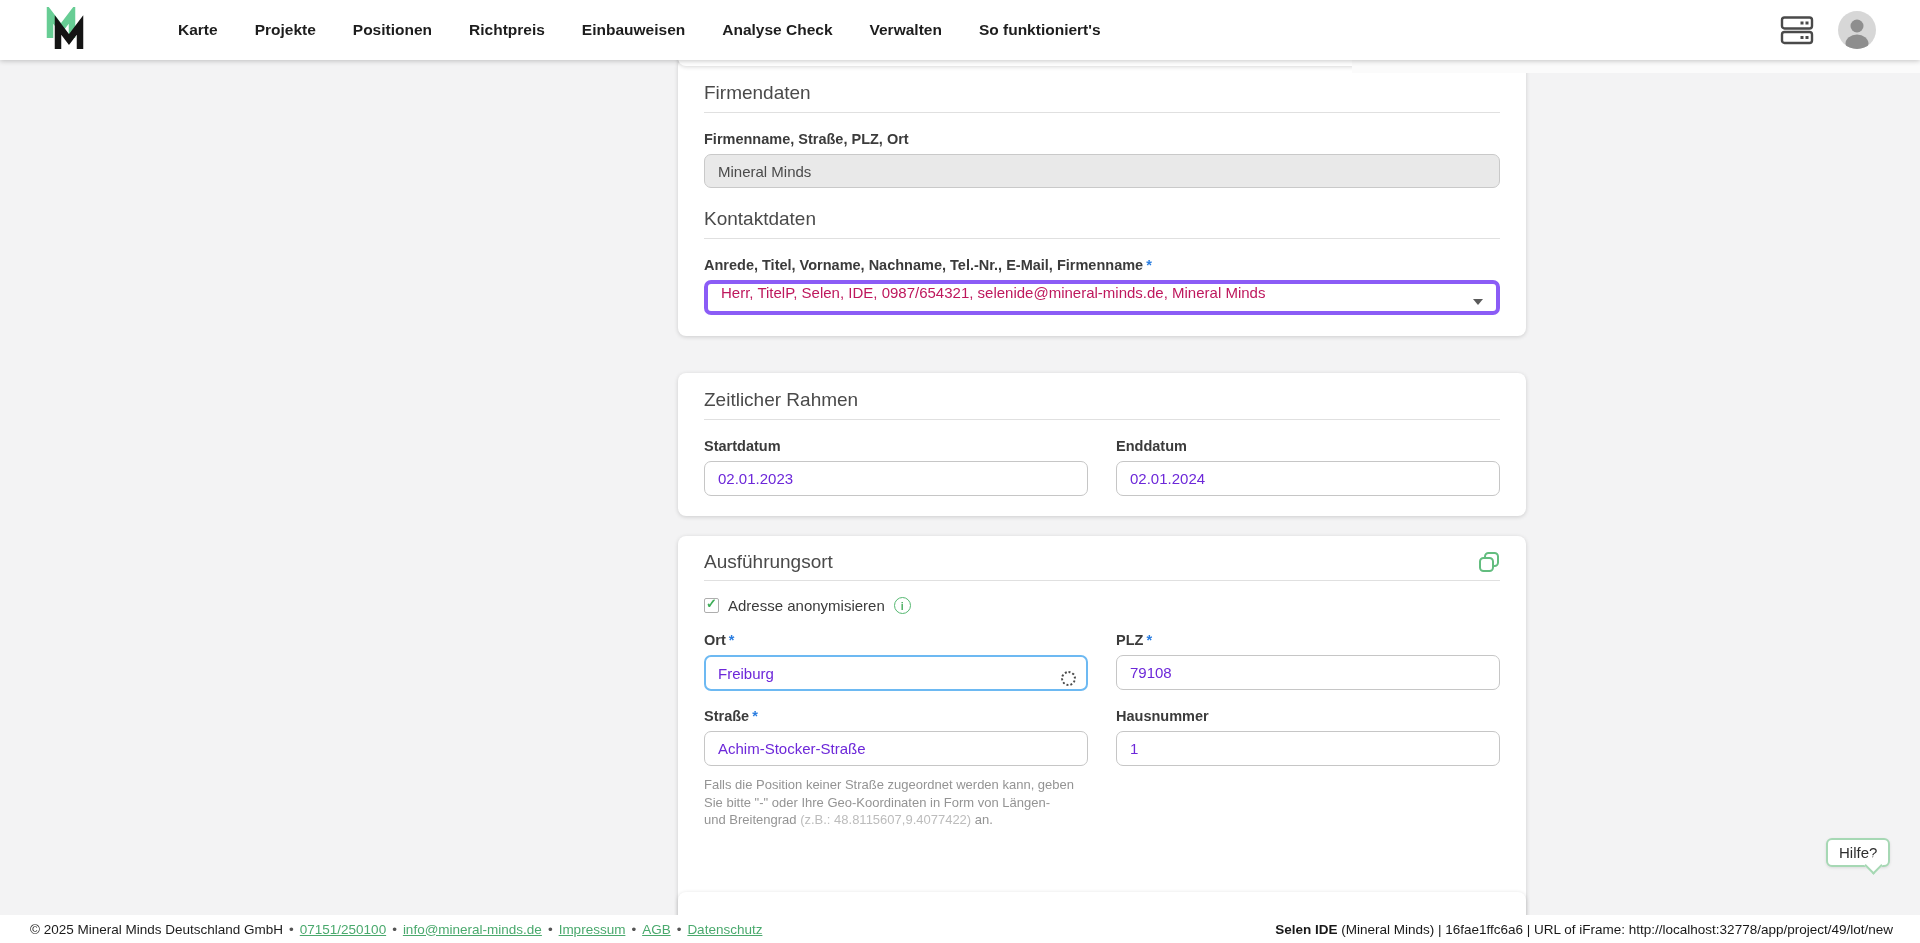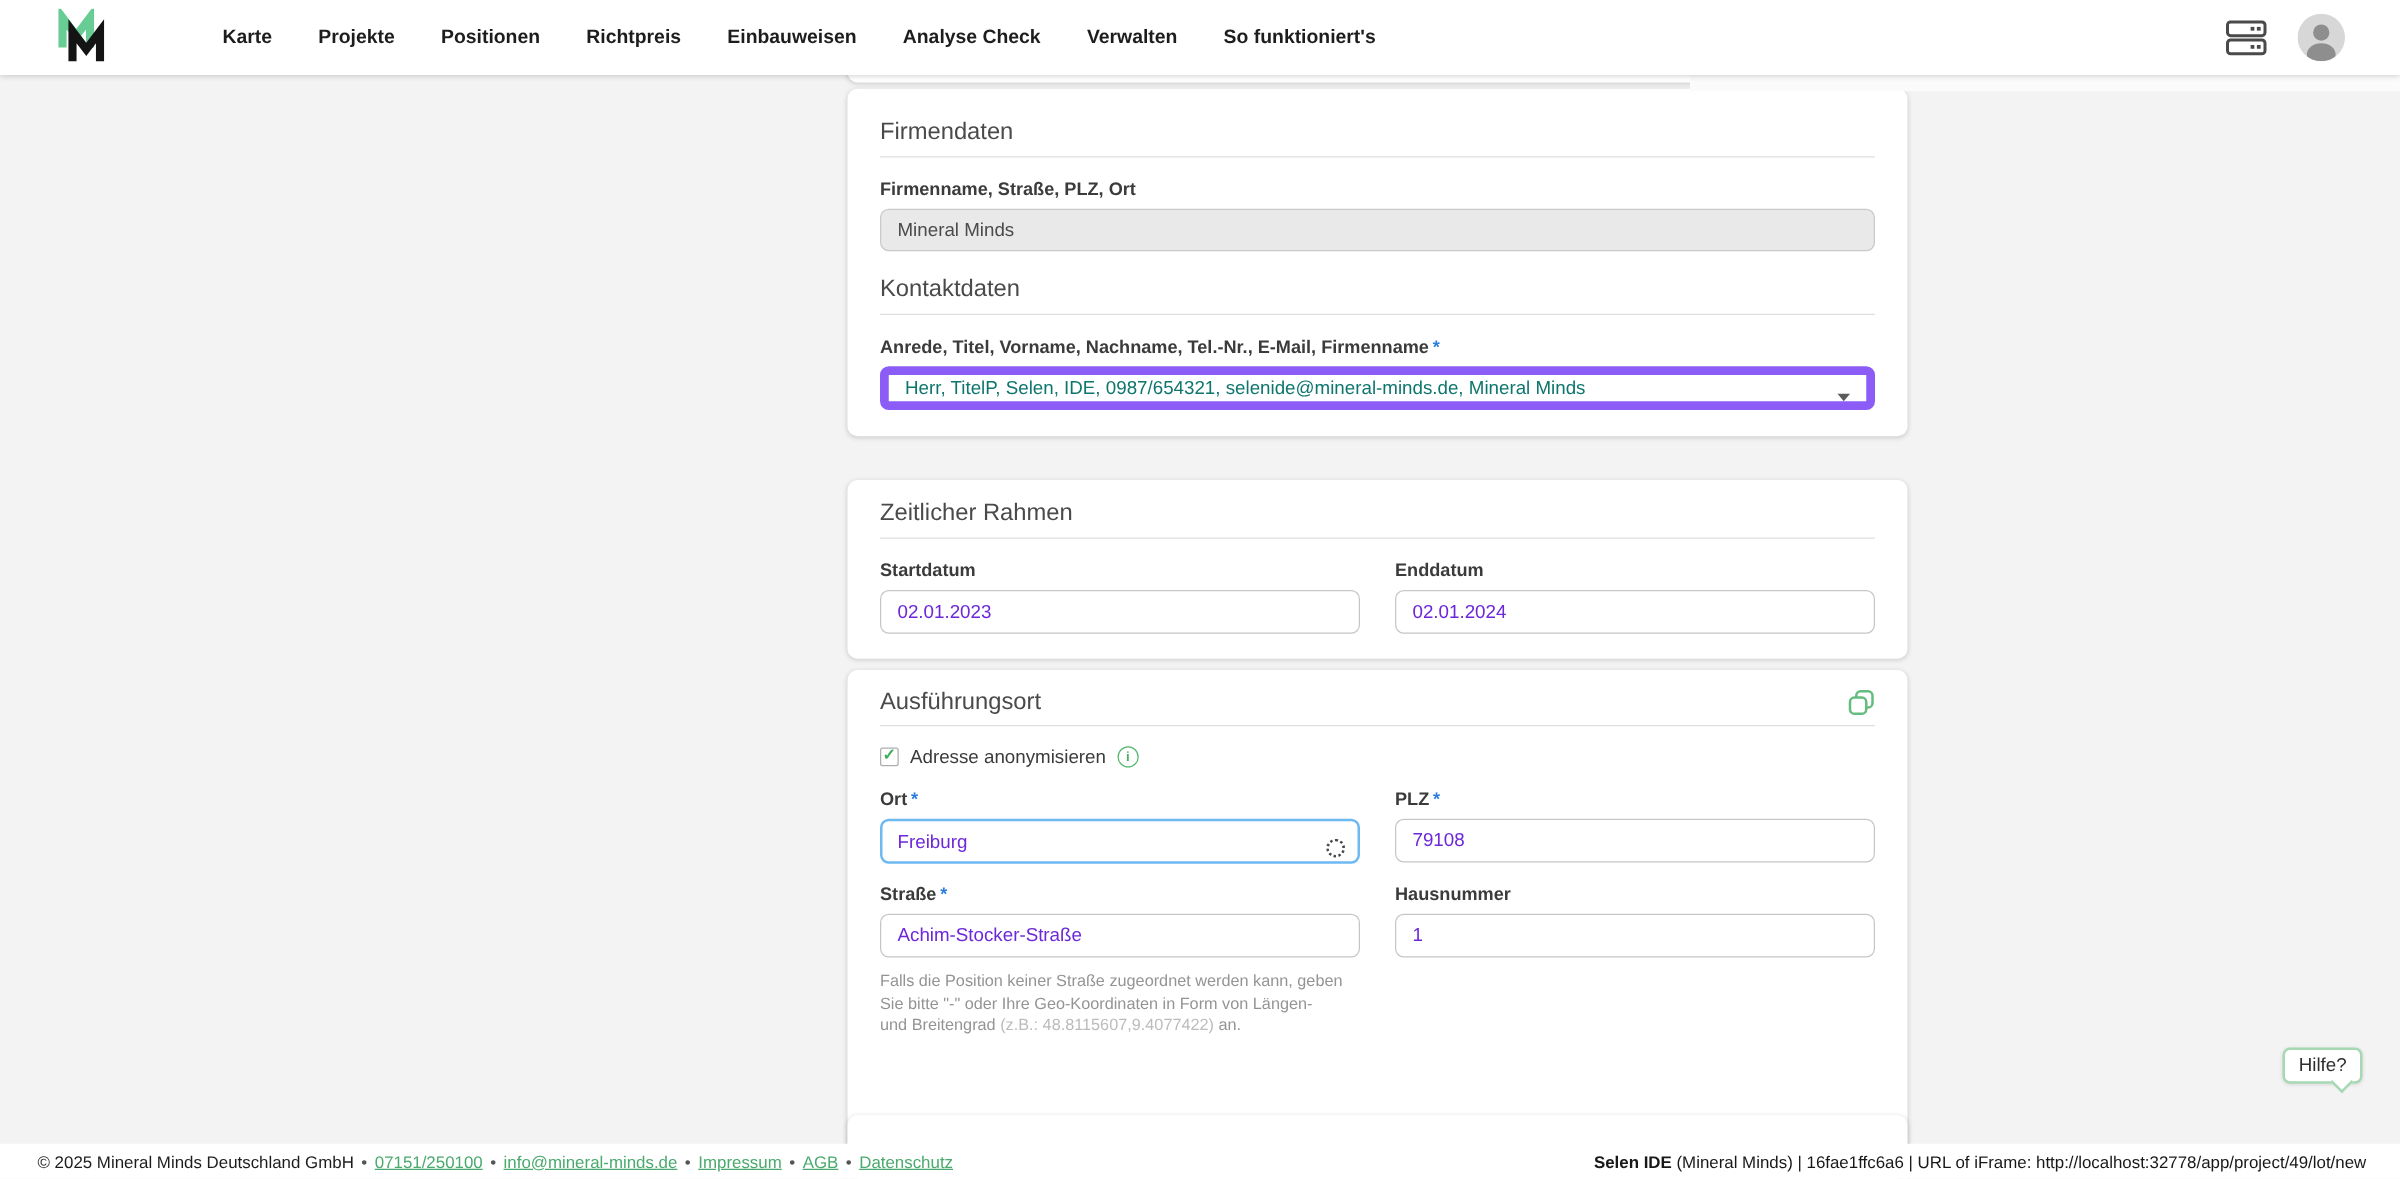--- a/index.html
+++ b/index.html
@@ -16,42 +16,42 @@
   .nav-right { margin-left:auto; margin-right:44px; display:flex; align-items:center; gap:24px; }
   .icon-btn { cursor:pointer; display:flex; align-items:center; }
 
   .iframe-top-strip { position:absolute; left:1352px; top:60px; width:568px; height:13px;
     background:#fbfbfb; z-index:5; }
 
   
   .card { position:absolute; left:678px; width:848px; background:#fff;
     border-radius:8px; box-shadow:0 1px 4px rgba(0,0,0,.16); }
   .card-sliver-top { top:38px; height:28px; z-index:1; }
-  .card-company   { top:71px;  height:278px; padding:24px 26px 0; }
-  .card-timeframe { top:384px; height:143px; padding:16px 26px 0; }
+  .card-company   { top:58px;  height:278px; padding:24px 26px 0; }
+  .card-timeframe { top:373px; height:143px; padding:16px 26px 0; }
   .card-location  { top:536px; height:418px; padding:15px 26px 18px; }
   .card-sliver-bottom { top:892px; height:51px; z-index:1; }
 
   .section-title { font-size:19px; font-weight:400; color:#4a4a4a; line-height:22px; }
   .title-row { display:flex; align-items:center; justify-content:space-between; }
   .divider { border-top:1px solid #e0e0e0; margin-top:8px; }
   .card-location .divider { margin-top:7px; }
   .field-label { margin-top:17px; font-size:14.5px; font-weight:700; color:#3b3b3b; line-height:18px; }
   .required { color:#2a7de0; margin-left:3px; font-weight:700; }
 
   .text-input { display:block; width:100%; height:35px; margin-top:6px;
     border:1px solid #c6c6c6; border-radius:7px; background:#fff;
     font-family:"Liberation Sans", sans-serif; font-size:15px; color:#6d28d9;
     padding:0 13px; outline:none; }
   .text-input.disabled { background:#e9e9e9; border-color:#c9c9c9; color:#4b4b4b; height:34px; }
 
   .select-box { position:relative; width:100%; height:35px; margin-top:6px;
-    border:7px solid #8b5cf6; border-radius:7px; background:#fff; cursor:pointer;
-    display:flex; align-items:center; padding:0 30px 0 13px;
-    font-size:15px; color:#0f766e; }
+    border:4px solid #8b5cf6; border-radius:7px; background:#fff; cursor:pointer;
+    display:flex; padding:0 30px 0 13px;
+    font-size:15px; color:#be185d; }
   .select-box .value { overflow:hidden; white-space:nowrap; text-overflow:ellipsis; }
   .caret { position:absolute; right:13px; top:15px; width:0; height:0;
     border-left:5px solid transparent; border-right:5px solid transparent;
     border-top:6px solid #5b5b5b; }
 
   .grid-2 { display:grid; grid-template-columns:384px 384px; column-gap:28px; }
 
   
   .check-row { margin-top:16px; display:flex; align-items:center; }
   .checkbox { width:15px; height:15px; border:1px solid #aeaeae; border-radius:2px;

